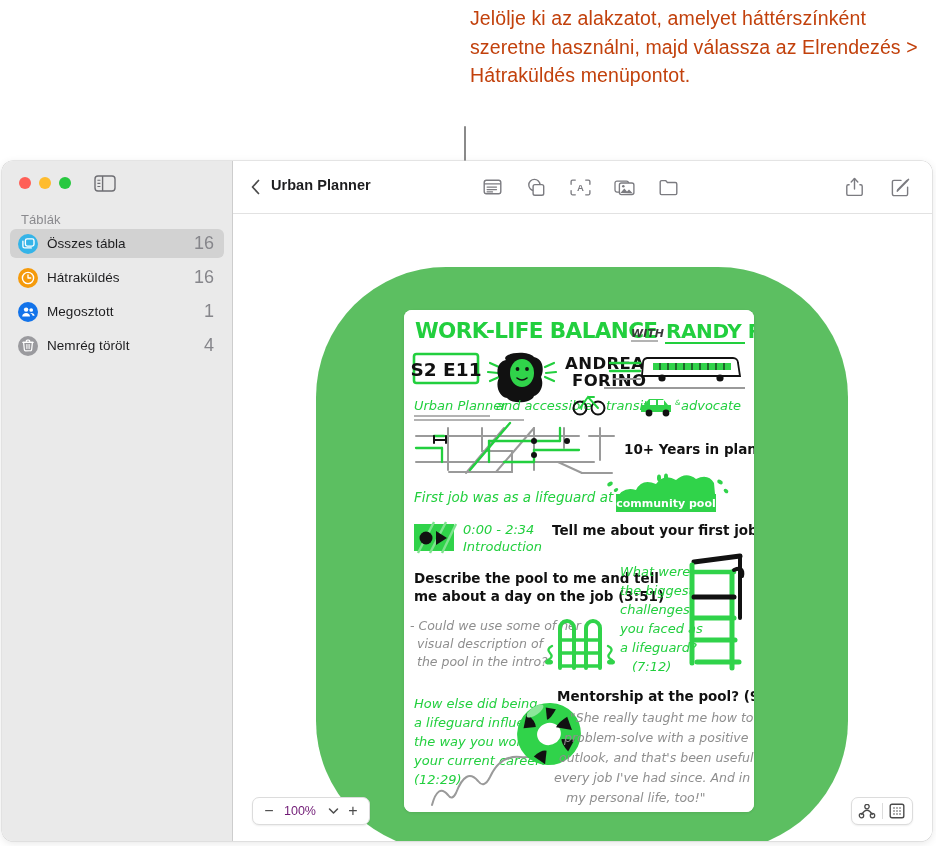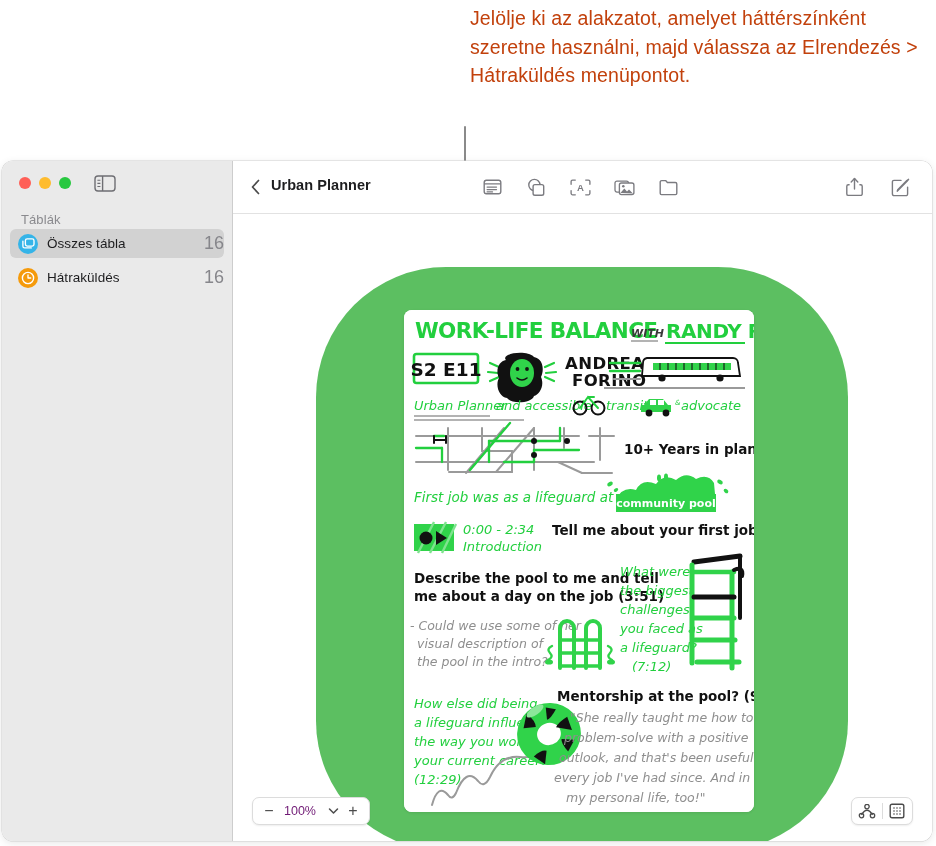--- a/index.html
+++ b/index.html
@@ -43,21 +43,21 @@
   .light.yellow{background:#febc2e;}
   .light.green{background:#28c840;}
   #sidebar-toggle{position:absolute;left:92px;top:14px;width:22px;height:17px;cursor:default;}
   #sidebar-head{
     position:absolute;left:19px;top:51px;font-size:13px;color:#8a8a8e;
     letter-spacing:.1px;
   }
   #nav{position:absolute;left:8px;top:68px;right:8px;}
   .nav-item{
     display:flex;align-items:center;height:29px;border-radius:6px;
-    padding:0 0 0 8px;margin-bottom:5px;cursor:default;
+    padding:0 10px 0 8px;margin-bottom:5px;cursor:default;
   }
   .nav-item.selected{background:#d2d2d2;}
   .nav-ico{
     width:20px;height:20px;border-radius:50%;flex:0 0 20px;
     display:flex;align-items:center;justify-content:center;margin-right:9px;
   }
   .nav-label{flex:1;font-size:13.5px;color:#1d1d1f;letter-spacing:.05px;}
   .nav-count{font-size:18px;color:#86868b;}
 
   
@@ -155,22 +155,47 @@
         <div class="nav-ico" style="background:#f59a0b;">
           <svg width="14" height="14" viewBox="0 0 14 14">
             <circle cx="7" cy="7" r="5.6" fill="none" stroke="#fff" stroke-width="1.4"></circle>
             <path d="M7 3.8 V7 H9.7" fill="none" stroke="#fff" stroke-width="1.35" stroke-linecap="round" stroke-linejoin="round"></path>
           </svg>
         </div>
         <div class="nav-label">Hátraküldés</div>
         <div class="nav-count">16</div>
       </div>
 
-
-
+      <div class="nav-item">
+        <div class="nav-ico" style="background:#1273ea;">
+          <svg width="15" height="12" viewBox="0 0 15 12">
+            <circle cx="5.1" cy="3.6" r="2.2" fill="#fff"></circle>
+            <circle cx="10.2" cy="4.0" r="1.85" fill="#fff"></circle>
+            <path d="M1.2 10.4c0-2.1 1.8-3.4 3.9-3.4s3.9 1.3 3.9 3.4z" fill="#fff"></path>
+            <path d="M8.9 7.1c.4-.1.9-.2 1.4-.2 1.8 0 3.3 1.1 3.3 2.9H11.6c0-1.1-1-2.1-2.7-2.7z" fill="#fff"></path>
+          </svg>
+        </div>
+        <div class="nav-label">Megosztott</div>
+        <div class="nav-count">1</div>
+      </div>
+
+
+      <div class="nav-item">
+        <div class="nav-ico" style="background:#9a9a9e;">
+          <svg width="12" height="13" viewBox="0 0 12 13">
+            <path d="M1.6 3.3h8.8l-.75 7.4a1.2 1.2 0 0 1-1.2 1.05H3.55a1.2 1.2 0 0 1-1.2-1.05z" fill="none" stroke="#fff" stroke-width="1.25"></path>
+            <line x1="0.8" y1="3.3" x2="11.2" y2="3.3" stroke="#fff" stroke-width="1.25" stroke-linecap="round"></line>
+            <path d="M4.3 3.2V2.1a.9.9 0 0 1 .9-.9h1.6a.9.9 0 0 1 .9.9v1.1" fill="none" stroke="#fff" stroke-width="1.2"></path>
+            <line x1="4.9" y1="5.6" x2="4.9" y2="9.4" stroke="#fff" stroke-width="1.1" stroke-linecap="round"></line>
+            <line x1="7.1" y1="5.6" x2="7.1" y2="9.4" stroke="#fff" stroke-width="1.1" stroke-linecap="round"></line>
+          </svg>
+        </div>
+        <div class="nav-label">Nemrég törölt</div>
+        <div class="nav-count">4</div>
+      </div>
 
     </div>
   </div>
 
   <div id="content">
 
     <div id="toolbar">
 
       <div id="back-btn">
         <svg width="18" height="22" viewBox="0 0 18 22">

